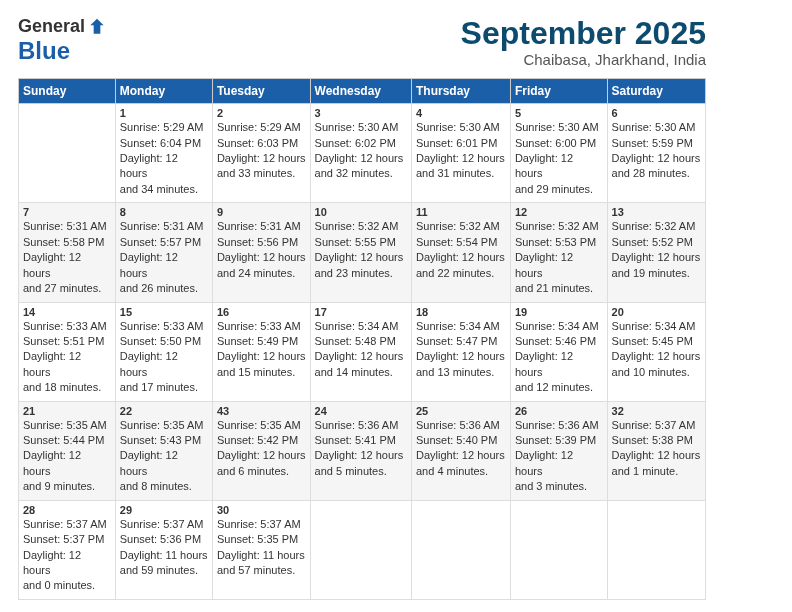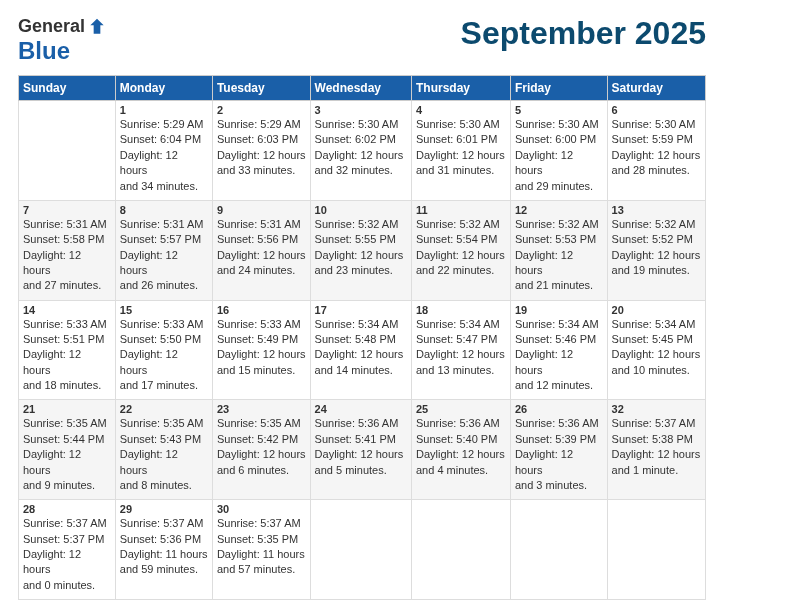--- a/index.html
+++ b/index.html
@@ -116,20 +116,21 @@
         <svg class="logo-icon" viewBox="0 0 24 24">
           <path d="M12 2 L20 10 L16 10 L16 20 L8 20 L8 10 L4 10 Z" fill="#1a5fa8"></path>
         </svg>
       </div>
       <div>
         <span class="logo-blue">Blue</span>
       </div>
     </div>
     <div class="title-block">
       <div class="month-title">September 2025</div>
+      <div class="subtitle">Chaibasa, Jharkhand, India</div>
     </div>
   </div>
 
   <table class="calendar">
     <thead>
       <tr>
         <th>Sunday</th>
         <th>Monday</th>
         <th>Tuesday</th>
         <th>Wednesday</th>
@@ -295,21 +296,21 @@
 and 9 minutes.</div>
           </td>
           <td>
             <span class="day-number">22</span>
             <div class="day-info" style="white-space: pre-line;">Sunrise: 5:35 AM
 Sunset: 5:43 PM
 Daylight: 12 hours
 and 8 minutes.</div>
           </td>
           <td>
-            <span class="day-number">23</span>
+            <span class="day-number">43</span>
             <div class="day-info" style="white-space: pre-line;">Sunrise: 5:35 AM
 Sunset: 5:42 PM
 Daylight: 12 hours
 and 6 minutes.</div>
           </td>
           <td>
             <span class="day-number">24</span>
             <div class="day-info" style="white-space: pre-line;">Sunrise: 5:36 AM
 Sunset: 5:41 PM
 Daylight: 12 hours

